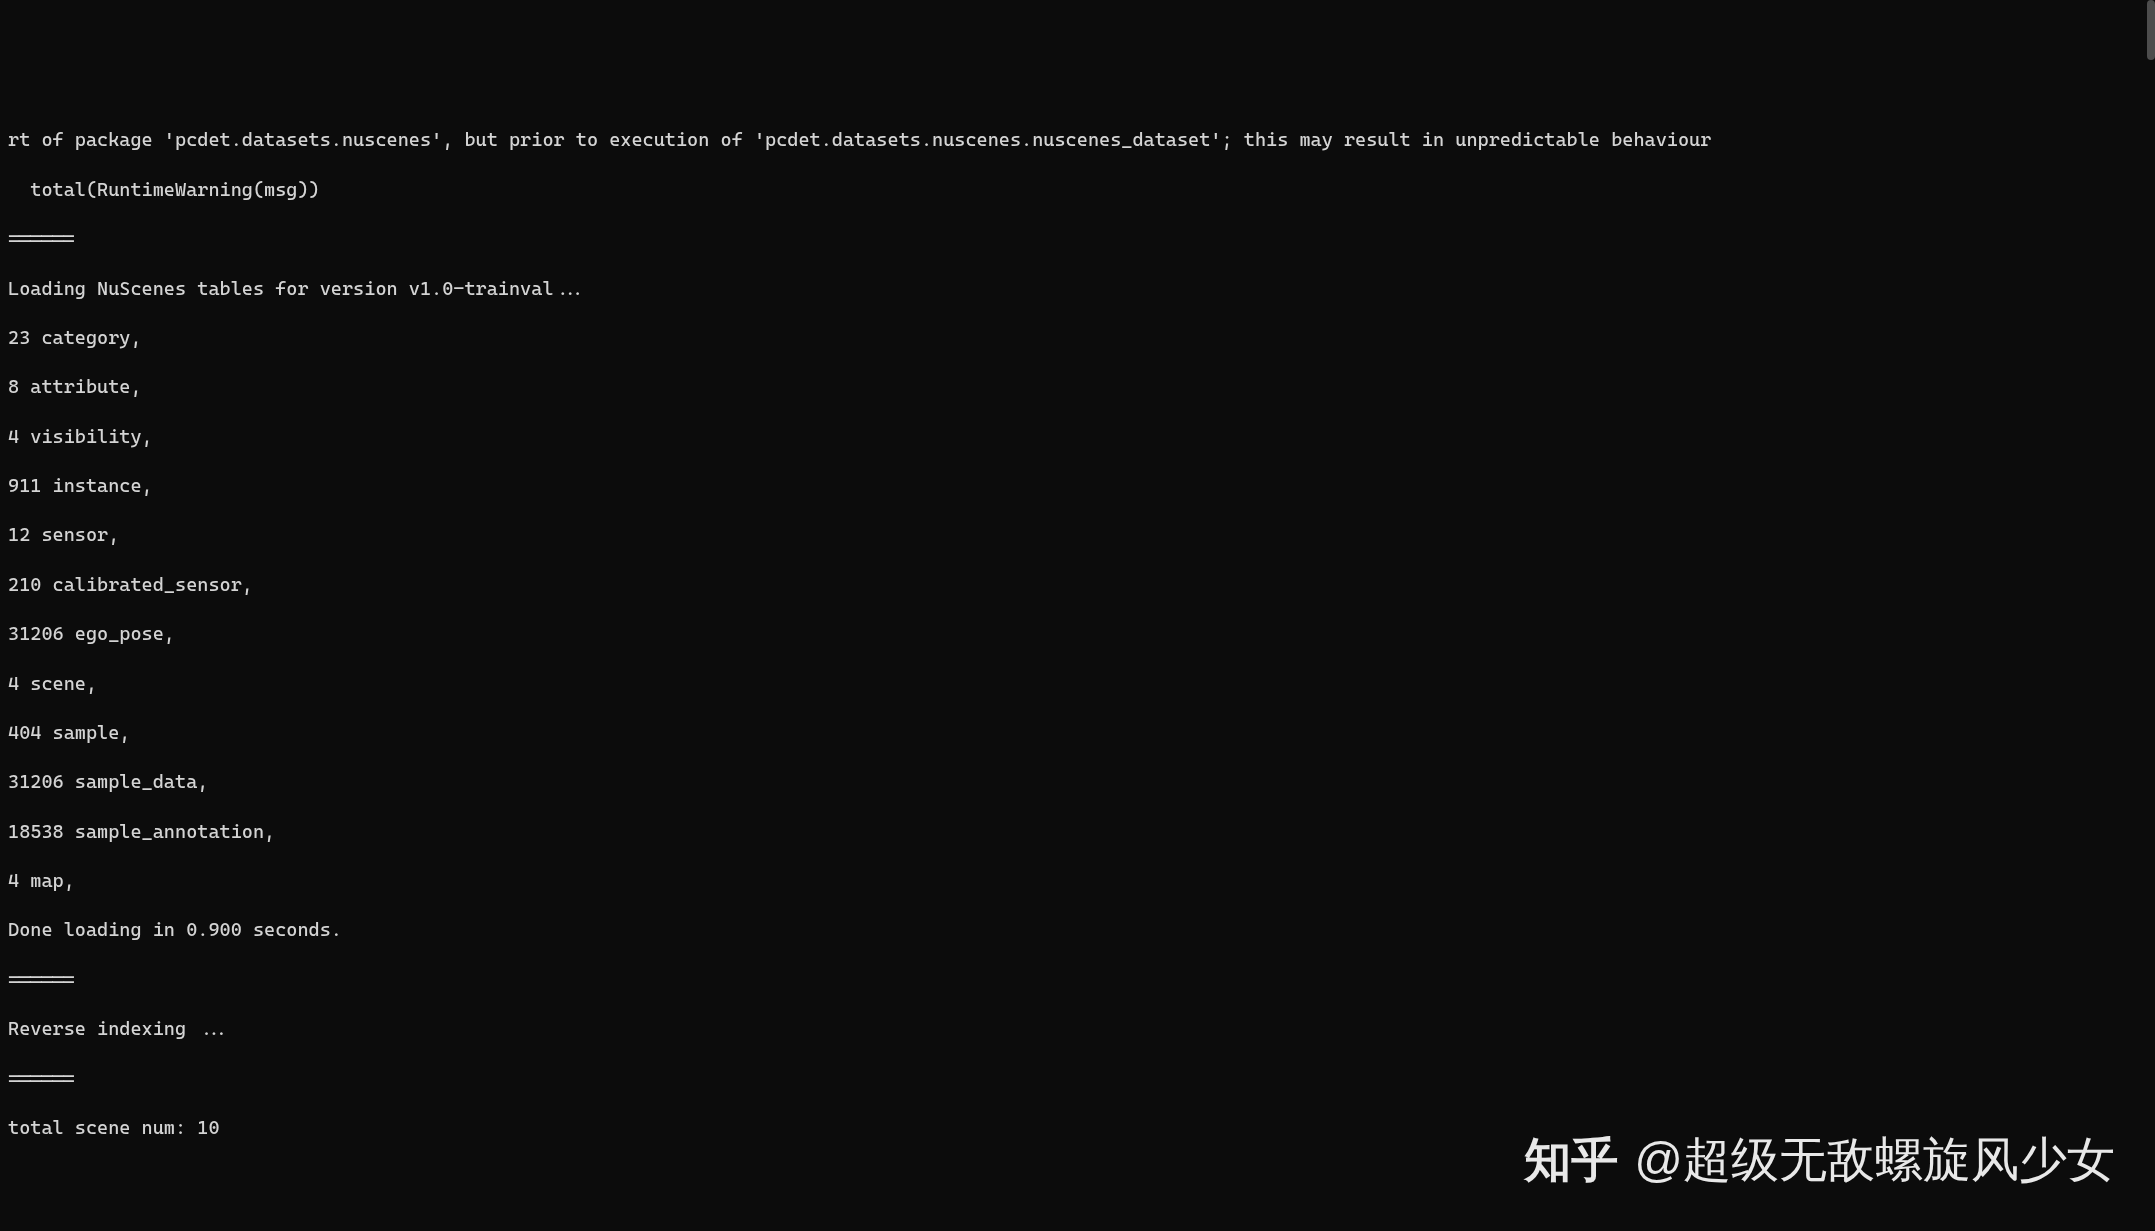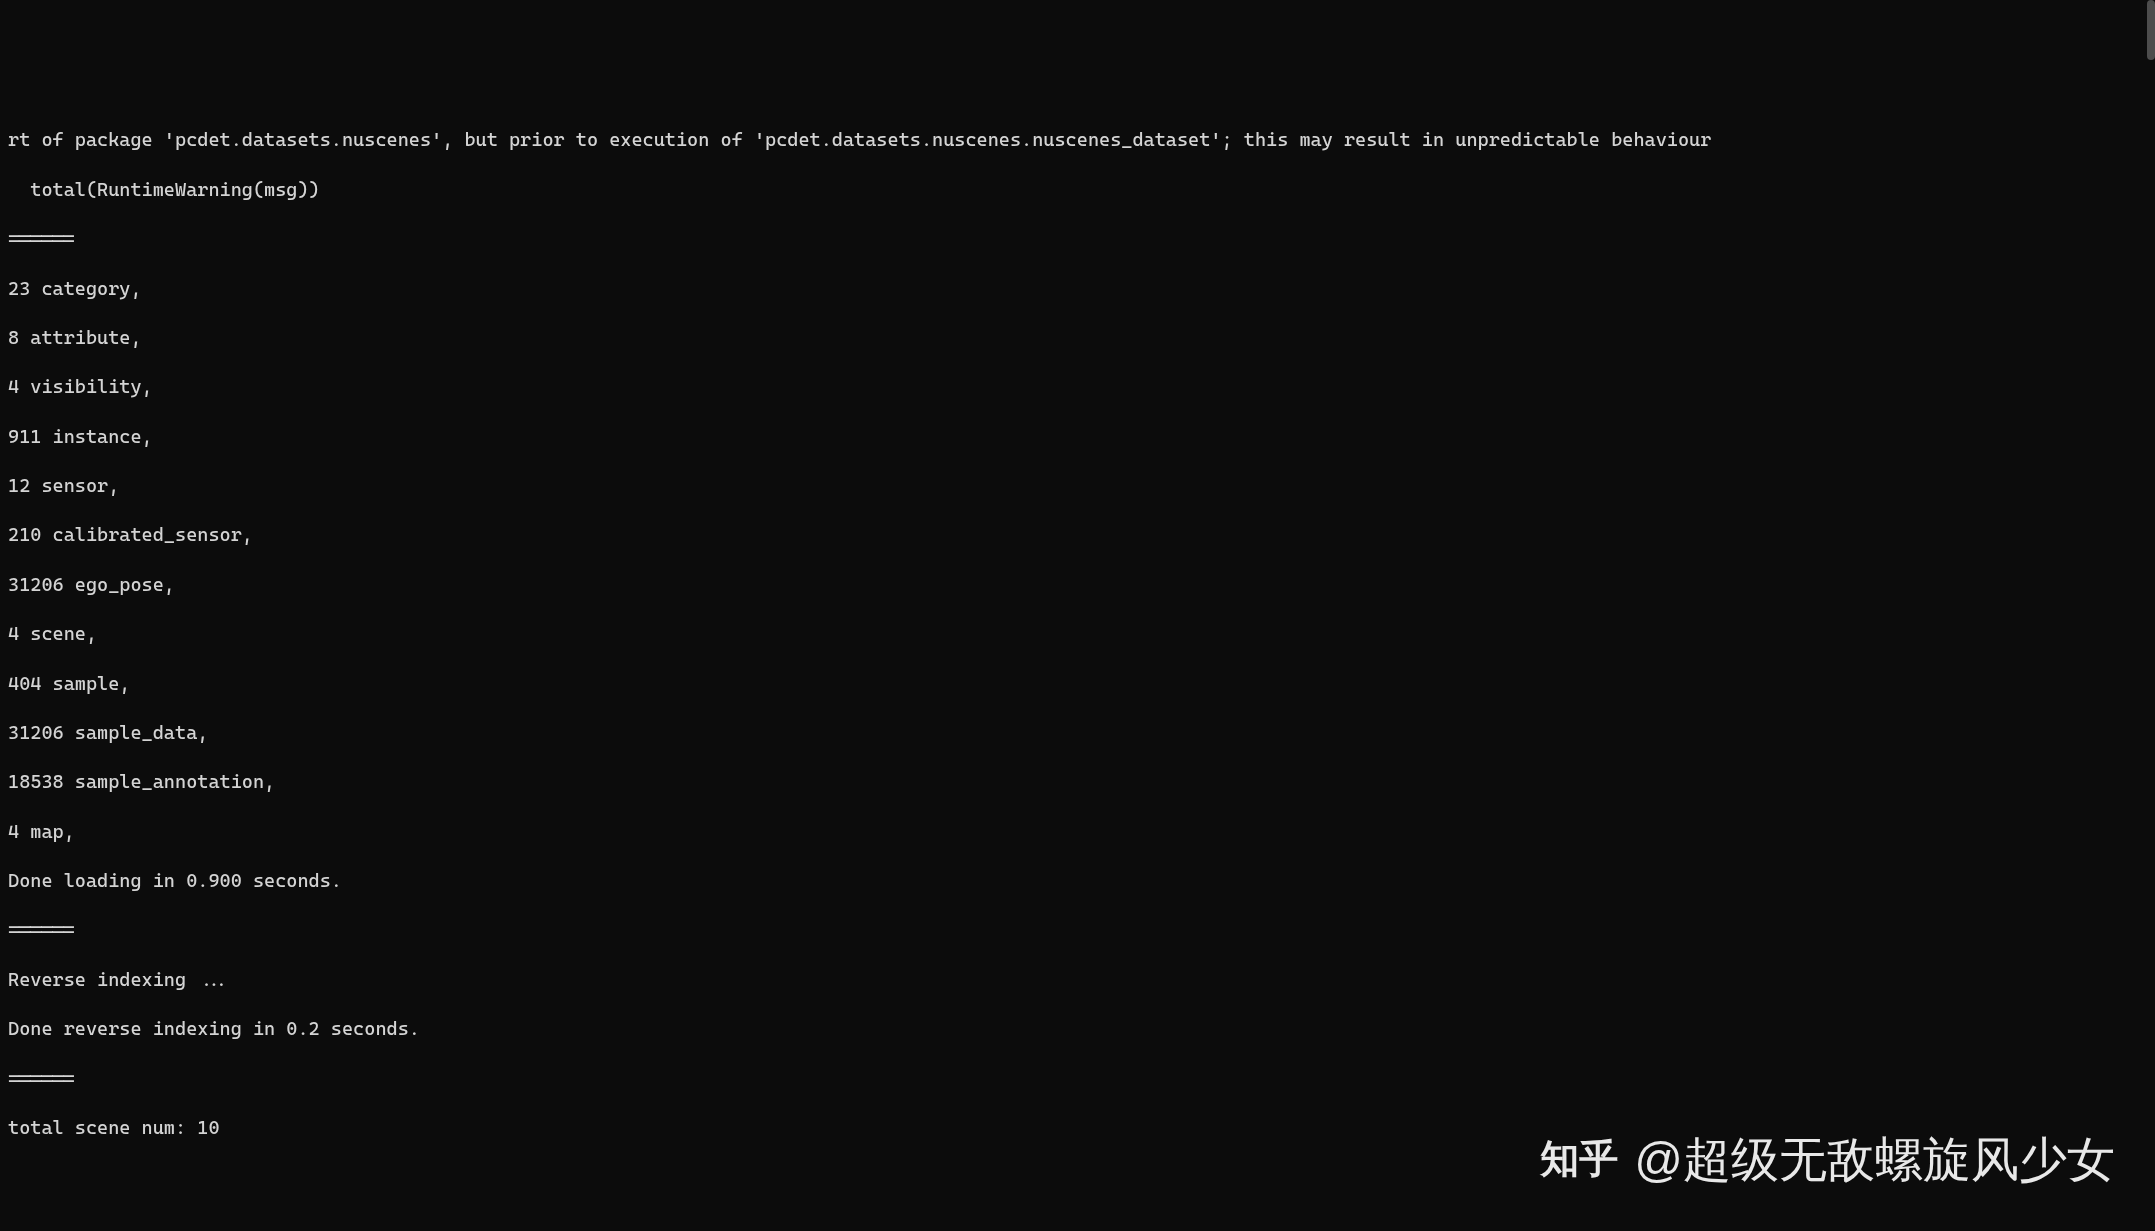--- a/index.html
+++ b/index.html
@@ -31,21 +31,21 @@
       font-family: -apple-system, BlinkMacSystemFont, 'PingFang SC', 'Microsoft YaHei', sans-serif;
       font-size: 48px;
       font-weight: 500;
       color: #e8e8e8;
       display: flex;
       align-items: center;
       gap: 16px;
     }
     .zhihu-logo {
       font-weight: bold;
-      font-size: 39px;
+      font-size: 47px;
     }
     .scrollbar-right {
       position: absolute;
       right: 0;
       top: 0;
       bottom: 0;
       width: 16px;
       background: #0c0c0c;
     }
     .scrollbar-thumb {
@@ -60,36 +60,36 @@
   </style>
 </head>
 <body>
 
 
 
 <div>
 <div class="terminal-line">rt of package 'pcdet.datasets.nuscenes', but prior to execution of 'pcdet.datasets.nuscenes.nuscenes_dataset'; this may result in unpredictable behaviour</div>
 <div class="terminal-line">  total(RuntimeWarning(msg))</div>
 <div class="terminal-line">======</div>
+<div class="terminal-line">Loading NuScenes tables for version v1.0-trainval...</div>
 <div class="terminal-line">23 category,</div>
 <div class="terminal-line">8 attribute,</div>
 <div class="terminal-line">4 visibility,</div>
 <div class="terminal-line">911 instance,</div>
 <div class="terminal-line">12 sensor,</div>
 <div class="terminal-line">210 calibrated_sensor,</div>
 <div class="terminal-line">31206 ego_pose,</div>
 <div class="terminal-line">4 scene,</div>
 <div class="terminal-line">404 sample,</div>
 <div class="terminal-line">31206 sample_data,</div>
 <div class="terminal-line">18538 sample_annotation,</div>
 <div class="terminal-line">4 map,</div>
 <div class="terminal-line">Done loading in 0.900 seconds.</div>
 <div class="terminal-line">======</div>
 <div class="terminal-line">Reverse indexing ...</div>
-<div class="terminal-line">Done reverse indexing in 0.2 seconds.</div>
 <div class="terminal-line">======</div>
 <div class="terminal-line">total scene num: 10</div>
 
 
 
 
 
 
 
 

